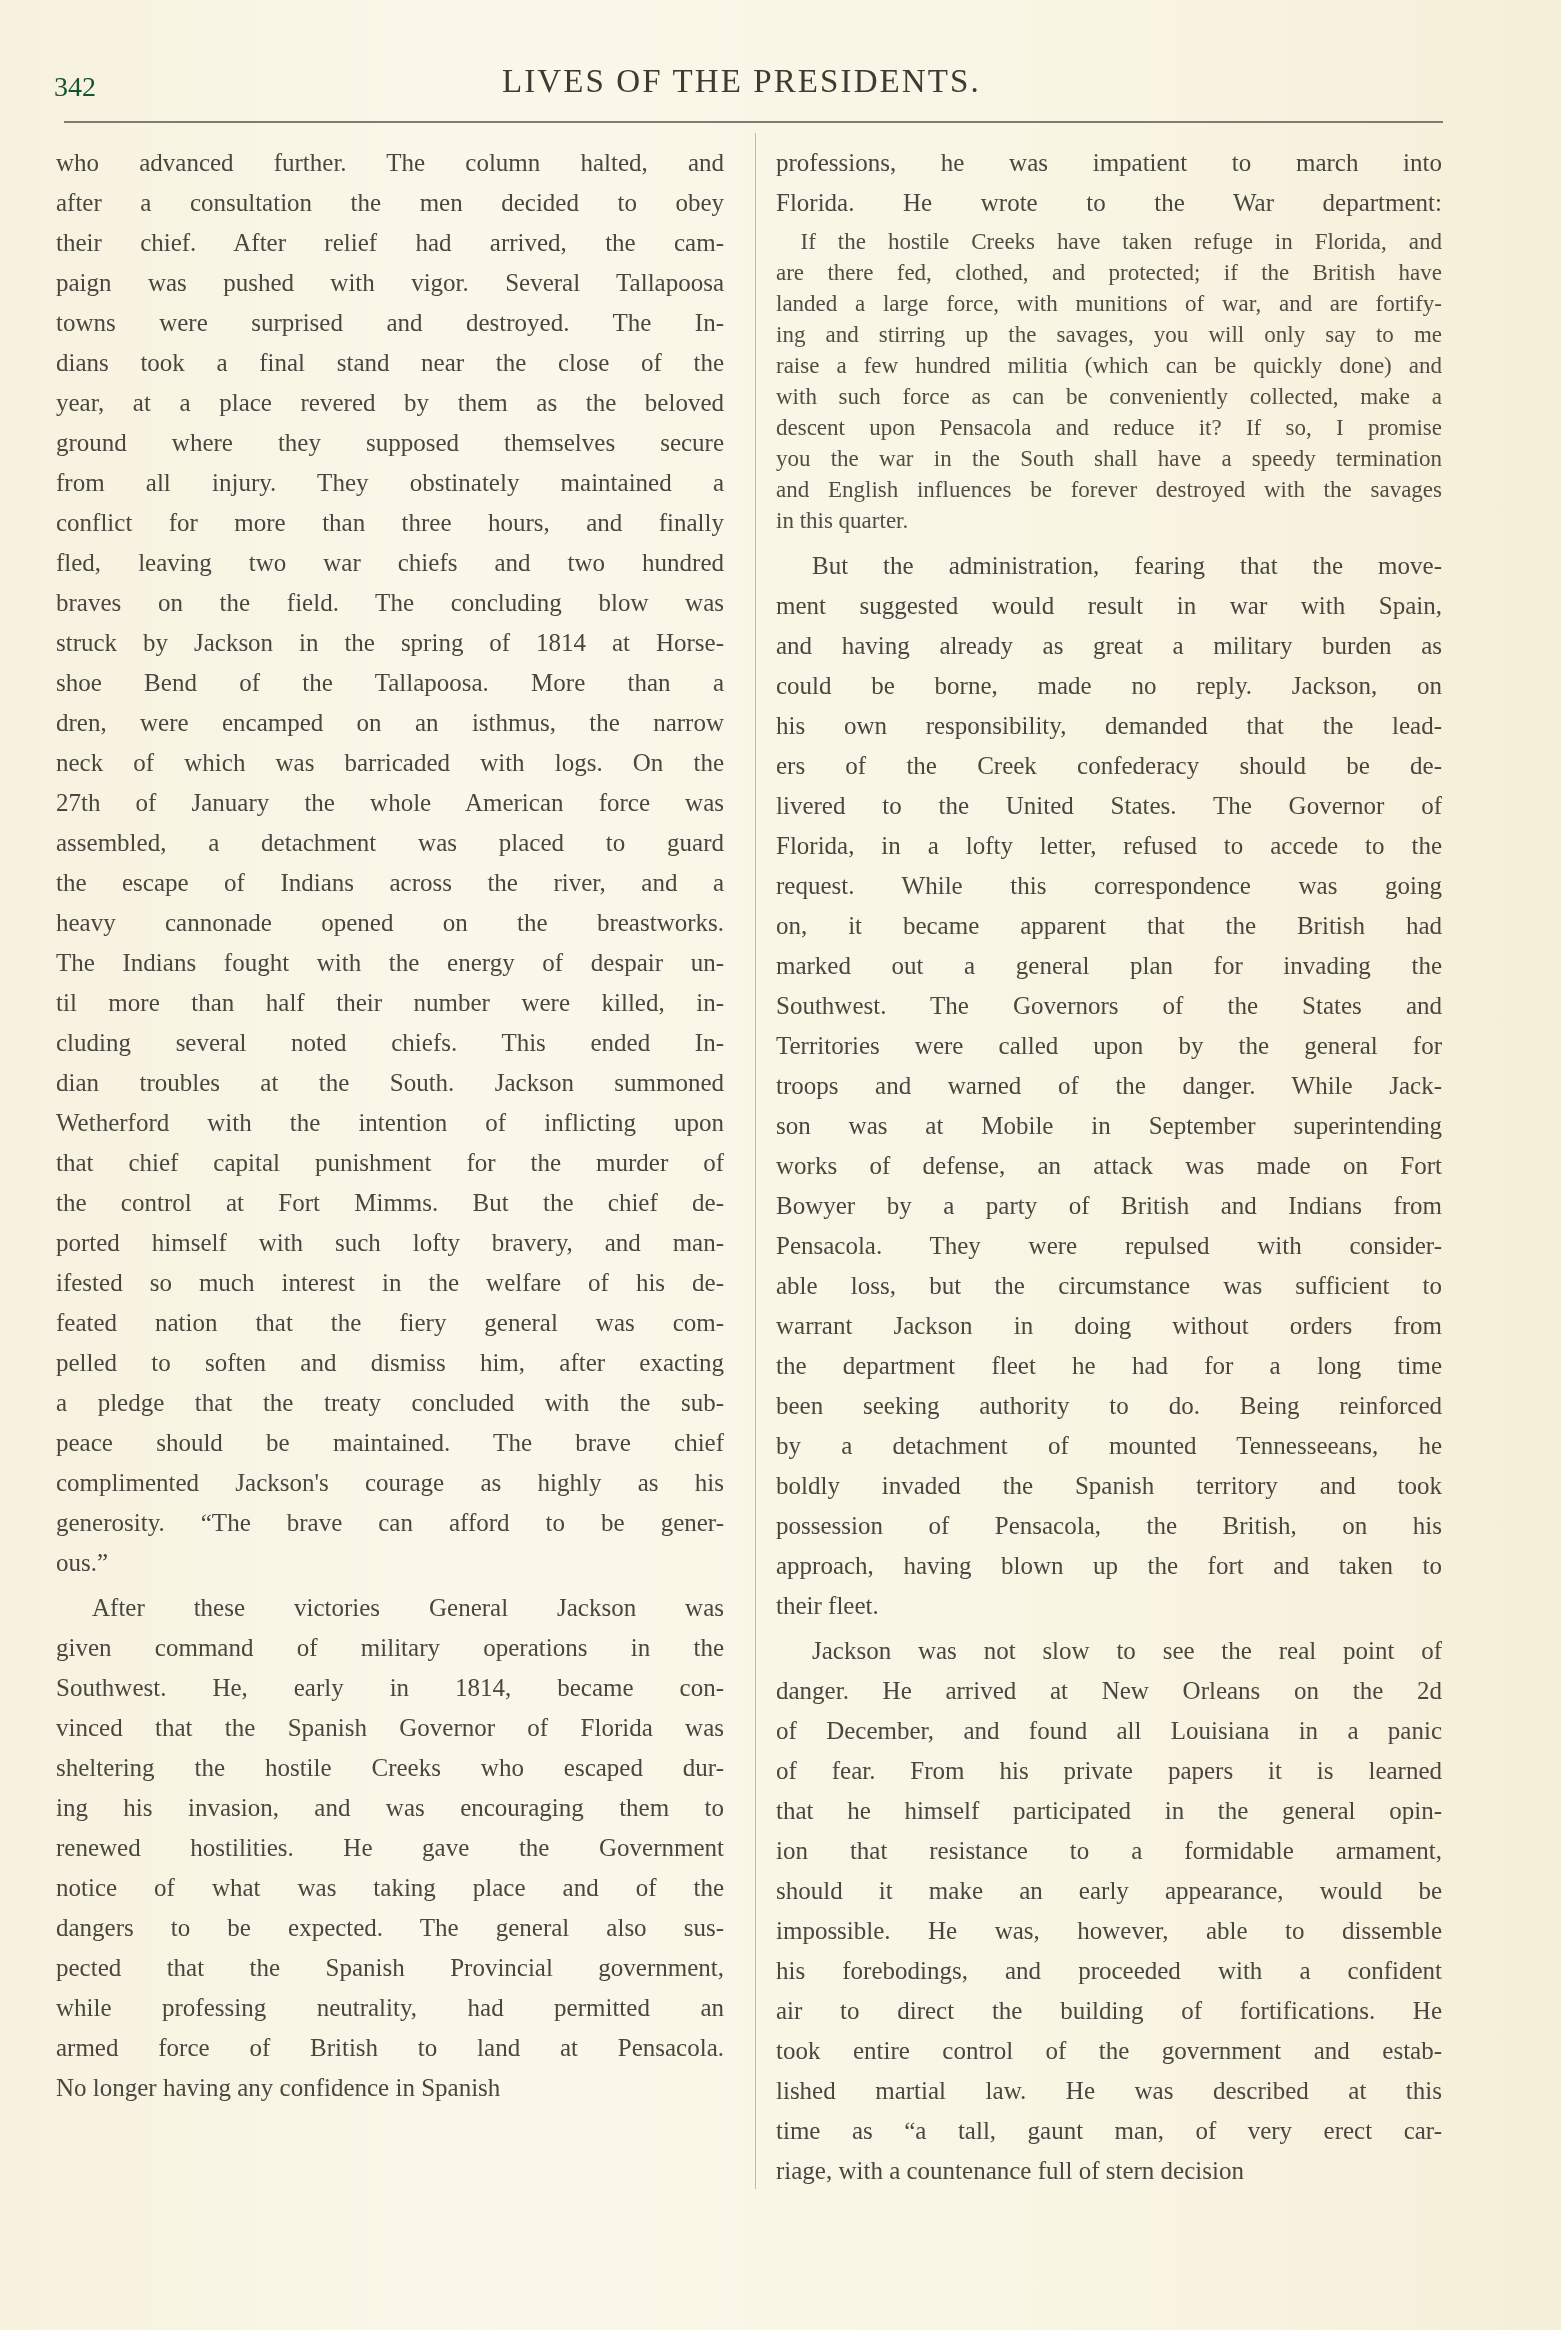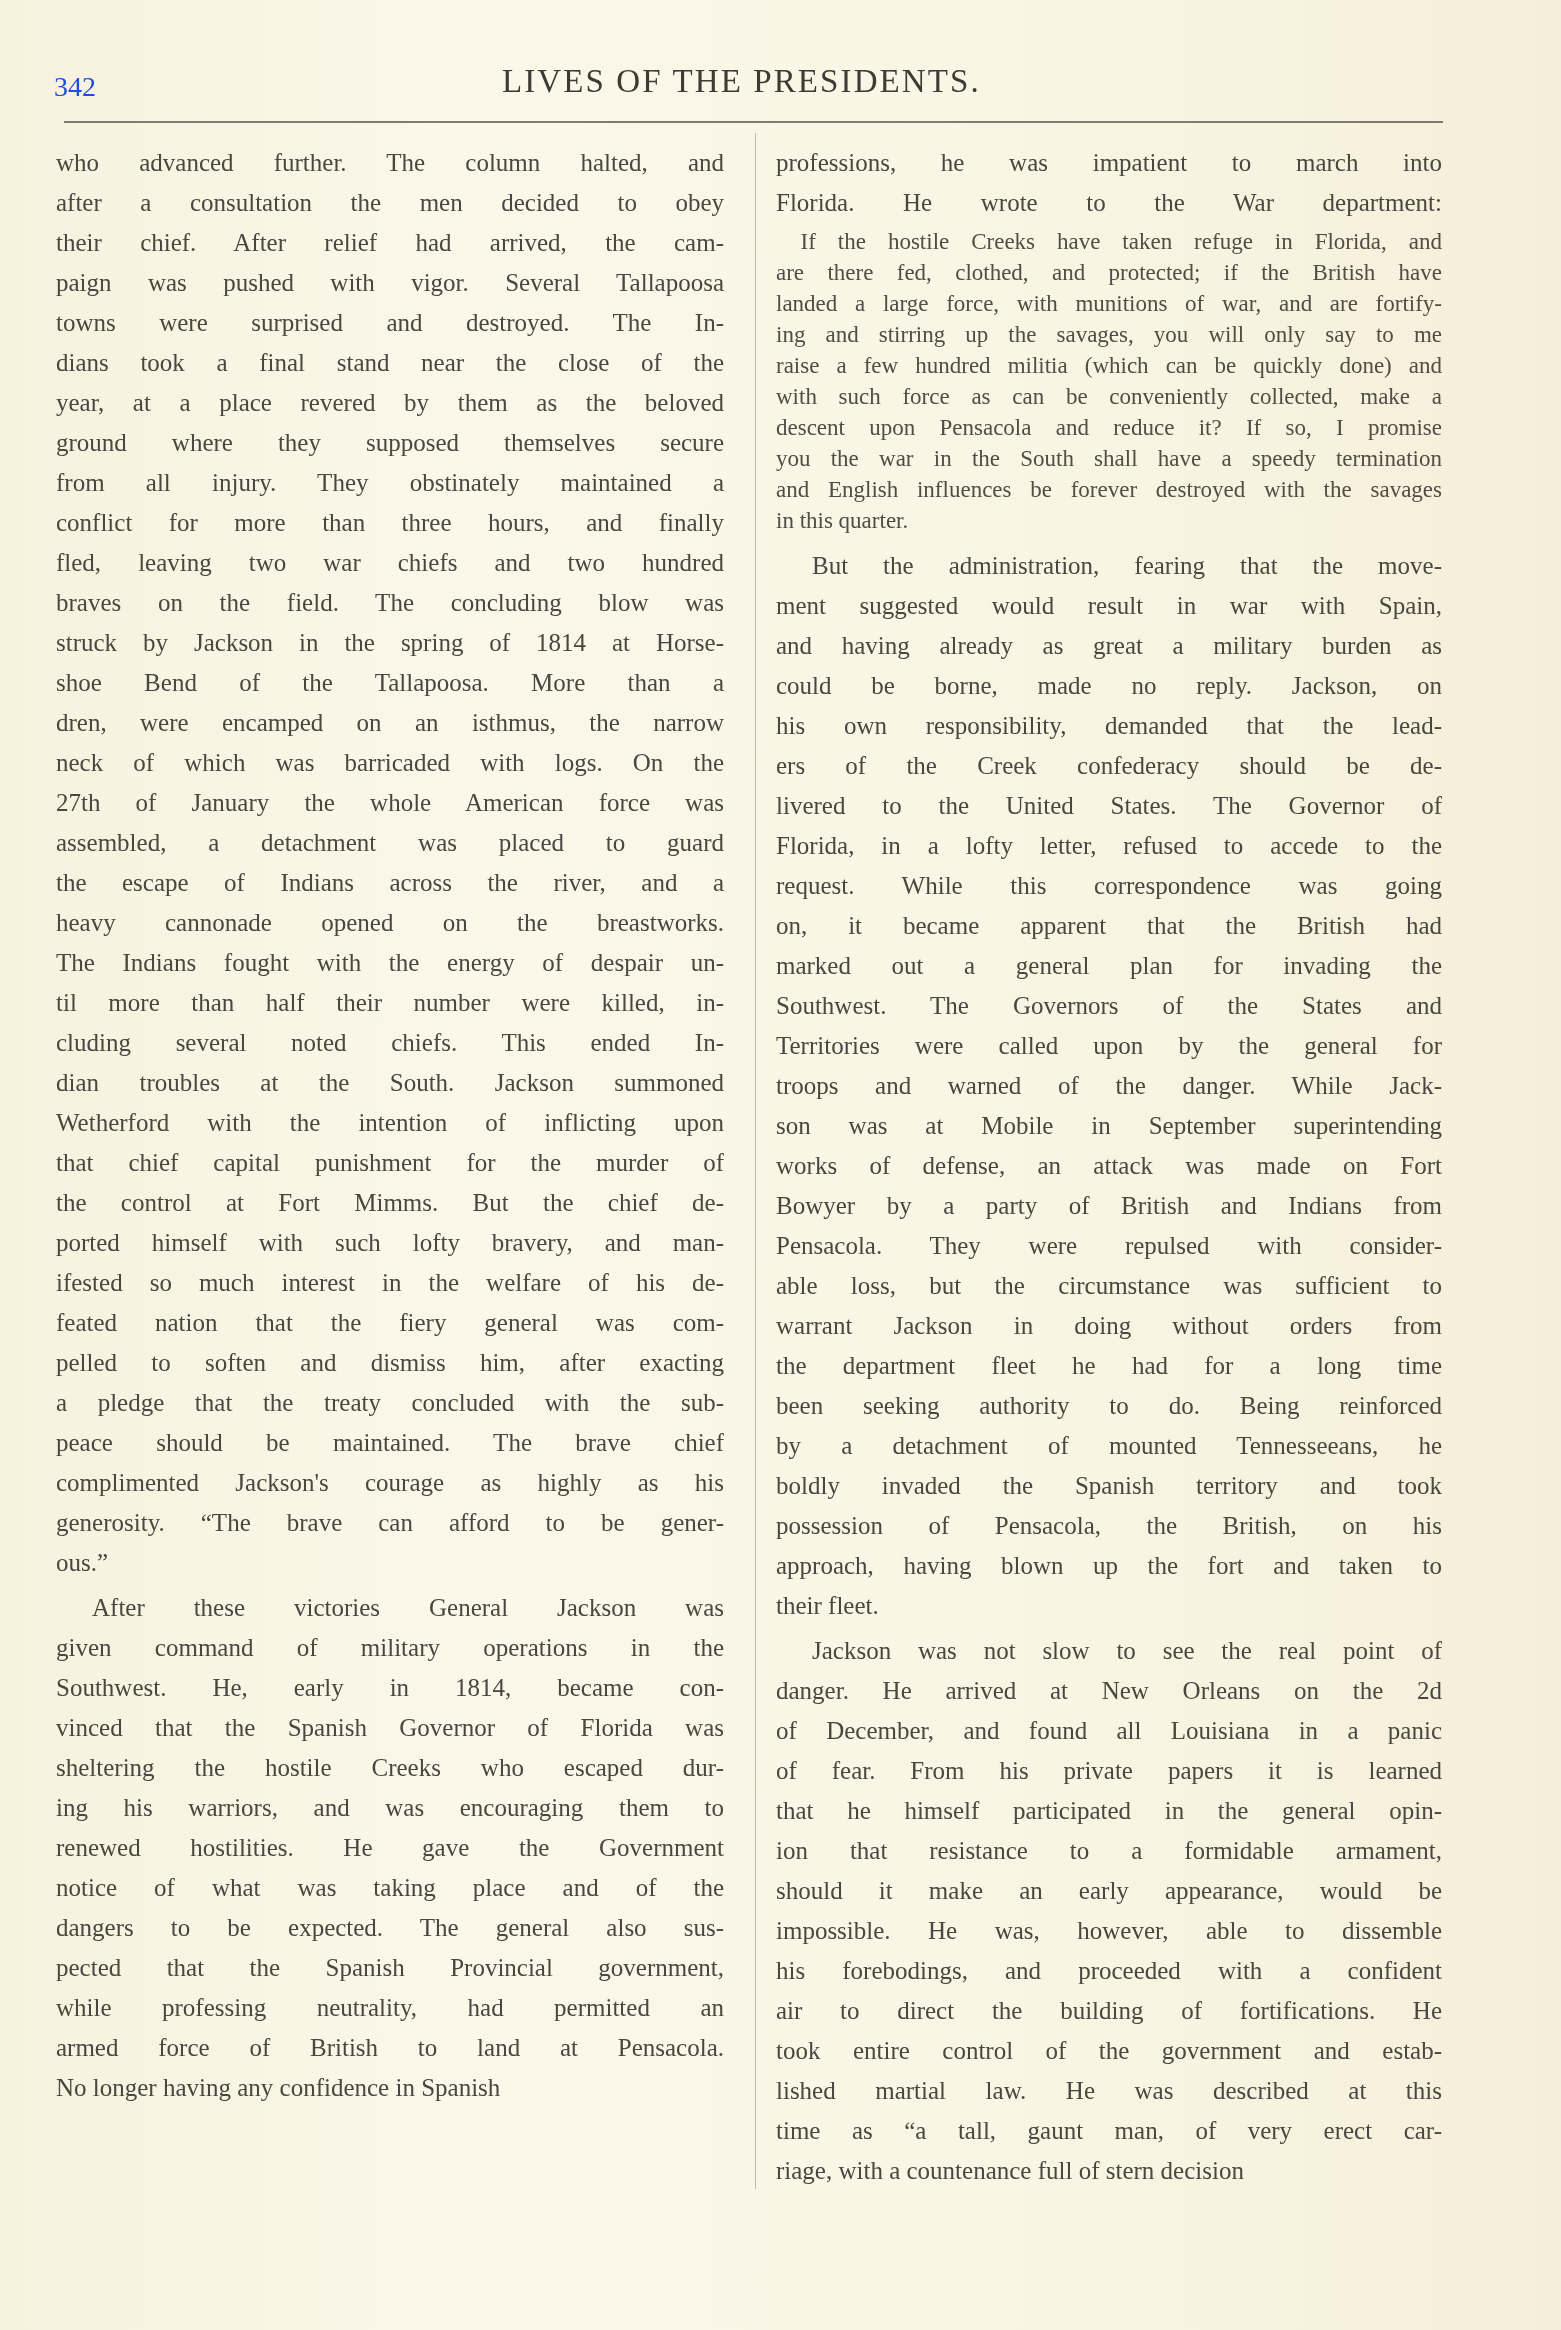--- a/index.html
+++ b/index.html
@@ -9,21 +9,21 @@
     position: relative; overflow: hidden;
     font-family: "Liberation Serif", "DejaVu Serif", serif;
     color: #4b463f;
   }
   .page-bg {
     position: absolute; inset: 0;
     background: linear-gradient(90deg, #f7f2de 0%, #fbf8ea 30%, #f9f5e3 70%, #f5efd9 100%);
   }
   .page-number {
     position: absolute; left: 54px; top: 71px;
-    font-size: 28px; letter-spacing: 0px; color: #1d4ed8;
+    font-size: 28px; letter-spacing: 0px; color: #14532d;
   }
   .running-title {
     position: absolute; left: 502px; top: 62px;
     font-size: 33px; letter-spacing: 2.1px; color: #3f3a34;
     transform: scaleY(1.05); transform-origin: left top;
   }
   .header-rule {
     position: absolute; left: 64px; top: 121px; width: 1379px; height: 1.6px;
     background: #6b655c; opacity: 0.85;
   }
@@ -104,21 +104,21 @@
       <span class="line">generosity.  “The brave can afford to be gener-</span>
       <span class="line last">ous.”</span>
     </div>
   <div class="para-gap"></div>
   <div>
       <span class="line indent">After these victories General Jackson was</span>
       <span class="line">given command of military operations in the</span>
       <span class="line">Southwest.  He, early in 1814, became con-</span>
       <span class="line">vinced that the Spanish Governor of Florida was</span>
       <span class="line">sheltering the hostile Creeks who escaped dur-</span>
-      <span class="line">ing his warriors, and was encouraging them to</span>
+      <span class="line">ing his invasion, and was encouraging them to</span>
       <span class="line">renewed hostilities.  He gave the Government</span>
       <span class="line">notice of what was taking place and of the</span>
       <span class="line">dangers to be expected.  The general also sus-</span>
       <span class="line">pected that the Spanish Provincial government,</span>
       <span class="line">while professing neutrality, had permitted an</span>
       <span class="line">armed force of British to land at Pensacola.</span>
       <span class="line last">No longer having any confidence in Spanish</span>
     </div>
 </div>
 

